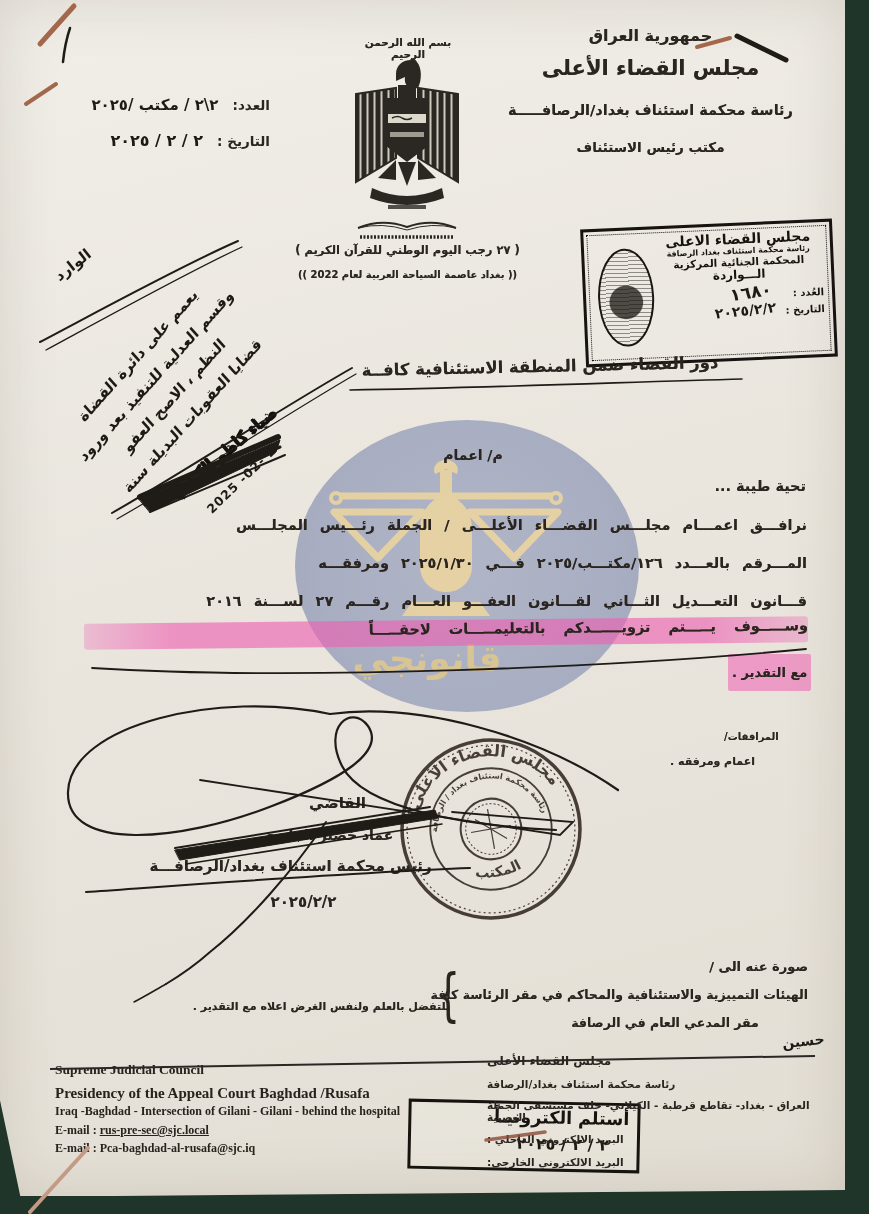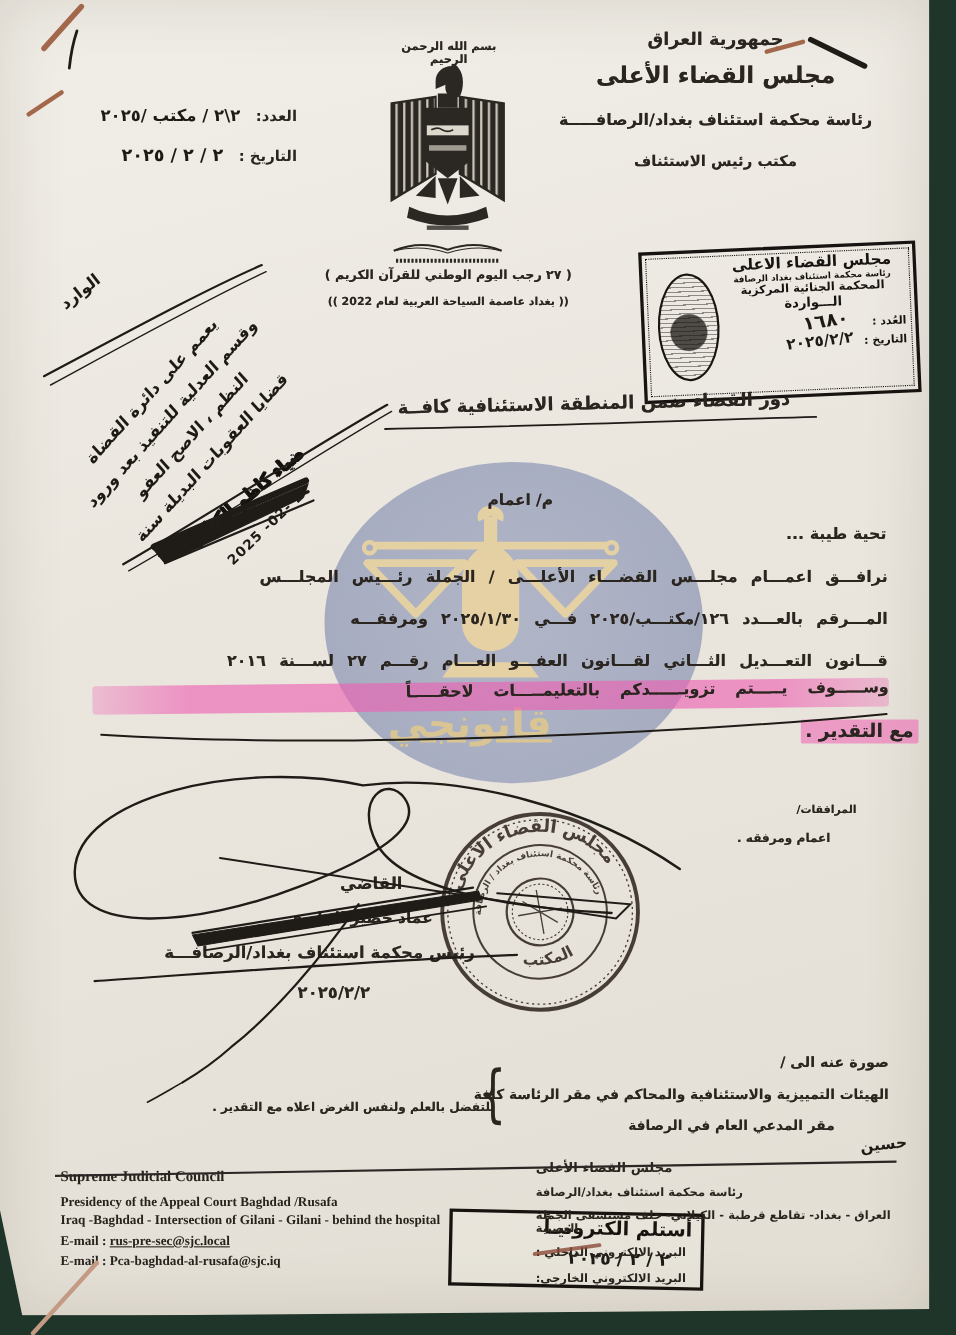--- a/index.html
+++ b/index.html
@@ -14,21 +14,21 @@
   .hw{font-family:"DejaVu Sans",sans-serif;font-weight:600;color:#1d1915;}
   .ctr{text-align:center;}
   .soft{text-shadow:0 0 .6px rgba(42,37,31,.55);}
   .nowrap{white-space:nowrap;}
   .bodyline{direction:rtl;text-align:right;white-space:nowrap;word-spacing:7px;font-size:14.5px;}
   .pinkbar{background:linear-gradient(90deg,rgba(238,95,178,.30),rgba(238,95,178,.62) 12%,rgba(238,95,178,.62) 86%,rgba(238,95,178,.32));border-radius:3px;}
   .stamp-box{border:3px solid #171310;outline:1.5px dotted #171310;outline-offset:-7px;background:rgba(240,237,230,.25);}
   svg{position:absolute;overflow:visible;}
   .wm-circle{width:344px;height:292px;border-radius:50%;
     background:radial-gradient(circle,#adb2c6 0%,#a5abc0 65%,#9ca2b8 100%);opacity:.95;}
-  .brand{color:#d9c493;letter-spacing:3px;text-decoration:underline;}
+  .brand{color:#d9c493;letter-spacing:3px;}
 </style>
 </head>
 <body>
 
 <div class="paper">
 
   <div class="el wm-circle" style="left:295px;top:420px"></div>
   <svg class="el" style="left:318px;top:456px;width:256px;height:165px" viewBox="0 0 256 165" opacity="0.95">
     <g fill="none" stroke="#e8d3a2">
       <path d="M22 40 H234" stroke-width="7"></path>
@@ -112,21 +112,21 @@
 
   <div class="el ar ctr soft nowrap" style="left:330px;top:357px;width:420px;font-size:16.5px;transform:rotate(-1.3deg)">دور القضاء ضمن المنطقة الاستئنافية كافــة</div>
   <div class="el ar ctr soft" style="left:418px;top:447px;width:110px;font-size:14px">م/ اعمام</div>
 
   <div class="el ar soft nowrap" style="left:698px;top:478px;width:108px;font-size:14.5px;text-align:right">تحية طيبة ...</div>
   <div class="el ar soft bodyline" style="left:133px;top:517px;width:674px">نرافـــق اعمـــام مجلـــس القضـــاء الأعلـــى / الجملة رئـــيس المجلـــس</div>
   <div class="el ar soft bodyline" style="left:133px;top:555px;width:674px">المـــرقم بالعـــدد ١٢٦/مكتـــب/٢٠٢٥ فـــي ٢٠٢٥/١/٣٠ ومرفقـــه</div>
   <div class="el ar soft bodyline" style="left:133px;top:593px;width:674px">قـــانون التعـــديل الثـــاني لقـــانون العفـــو العـــام رقـــم ٢٧ لســـنة ٢٠١٦</div>
 
   <div class="el ar soft bodyline pinkbar" style="left:84px;top:620px;width:724px;height:25px;transform:rotate(-0.6deg);word-spacing:13px;padding-top:1px">وســـــوف يـــــتم تزويــــــدكم بالتعليمـــــات لاحقـــــاً</div>
-  <div class="el ar soft nowrap" style="left:728px;top:654px;font-size:17px;background:rgba(238,95,178,.55);padding:1px 4px;border-radius:2px">مع التقدير .</div>
+  <div class="el ar soft nowrap" style="left:728px;top:654px;font-size:13px;background:rgba(238,95,178,.55);padding:11px 4px;border-radius:2px">مع التقدير .</div>
 
   <div class="el ar soft nowrap" style="left:724px;top:731px;font-size:10px">المرافقات/</div>
   <div class="el ar soft nowrap" style="left:670px;top:755px;font-size:11px">اعمام ومرفقه .</div>
 
   <div class="el ar ctr soft" style="left:300px;top:794px;width:75px;font-size:15px">القاضي</div>
   <div class="el ar ctr soft" style="left:250px;top:827px;width:155px;font-size:14px">عماد خضير الجابري</div>
   <div class="el ar ctr soft nowrap" style="left:148px;top:857px;width:285px;font-size:15px">رئيس محكمة استئناف بغداد/الرصافـــة</div>
   <div class="el ar ctr soft" style="left:246px;top:893px;width:115px;font-size:15px">٢٠٢٥/٢/٢</div>
 
   <svg class="el" style="left:398px;top:736px;width:186px;height:186px;transform:rotate(-10deg);opacity:.88" viewBox="0 0 184 184">
@@ -157,21 +157,21 @@
   <div class="el ar soft nowrap" style="left:658px;top:959px;width:150px;font-size:13px;text-align:right">صورة عنه الى /</div>
   <div class="el ar soft nowrap" style="left:453px;top:987px;width:355px;font-size:12.5px;text-align:right">الهيئات التمييزية والاستئنافية والمحاكم في مقر الرئاسة كافة</div>
   <div class="el ar soft nowrap ctr" style="left:570px;top:1015px;width:190px;font-size:12.5px">مقر المدعي العام في الرصافة</div>
   <div class="el ar" style="left:436px;top:972px;font-size:38px;transform:scaleY(1.5);font-weight:normal">}</div>
   <div class="el ar soft nowrap" style="left:250px;top:1000px;width:200px;font-size:11px;text-align:right">للتفضل بالعلم ولنفس الغرض اعلاه مع التقدير .</div>
 
   <div class="el hw" style="left:782px;top:1033px;font-size:14px;transform:rotate(-6deg)">حسين</div>
 
   <div class="el" style="left:55px;top:1062px;width:400px">
     <div class="en" style="font-size:13.5px">Supreme Judicial Council</div>
-    <div class="en" style="font-size:12px;margin-top:7px">Presidency of the Appeal Court  Baghdad /Rusafa</div>
+    <div class="en" style="font-size:15px;margin-top:7px">Presidency of the Appeal Court  Baghdad /Rusafa</div>
     <div class="en" style="font-size:12px;margin-top:2px">Iraq -Baghdad - Intersection of Gilani - Gilani - behind the hospital</div>
     <div class="en" style="font-size:12px;margin-top:4px">
       <span>E-mail :</span>
       <span style="text-decoration:underline">rus-pre-sec@sjc.local</span>
     </div>
     <div class="en" style="font-size:12px;margin-top:3px">
       <span>E-mail :</span>
       <span>Pca-baghdad-al-rusafa@sjc.iq</span>
     </div>
   </div>

